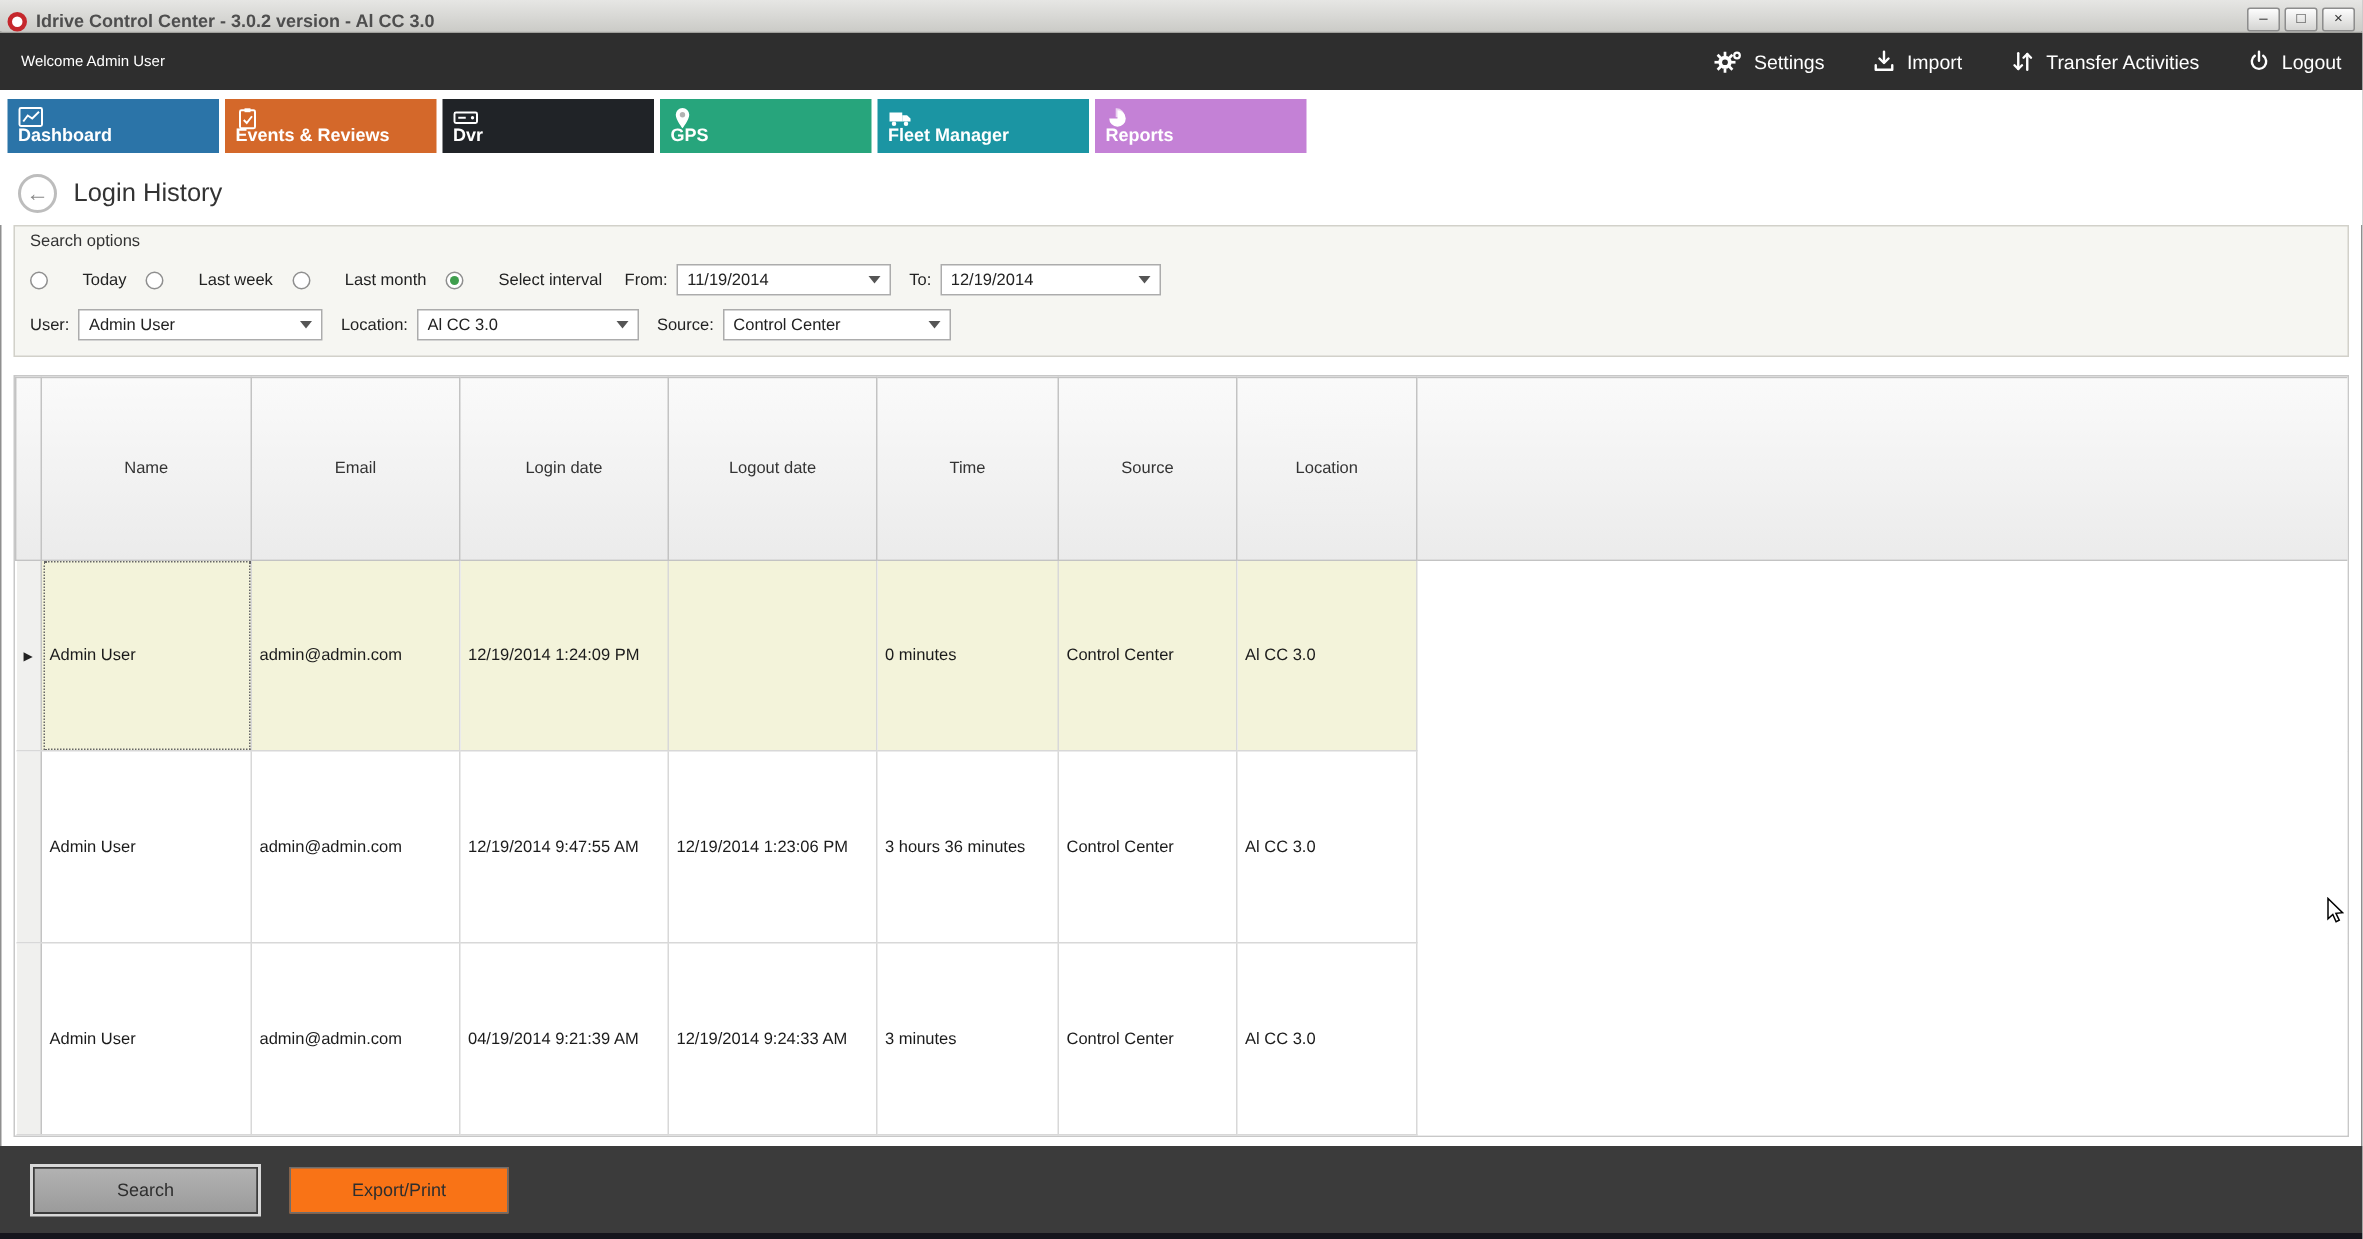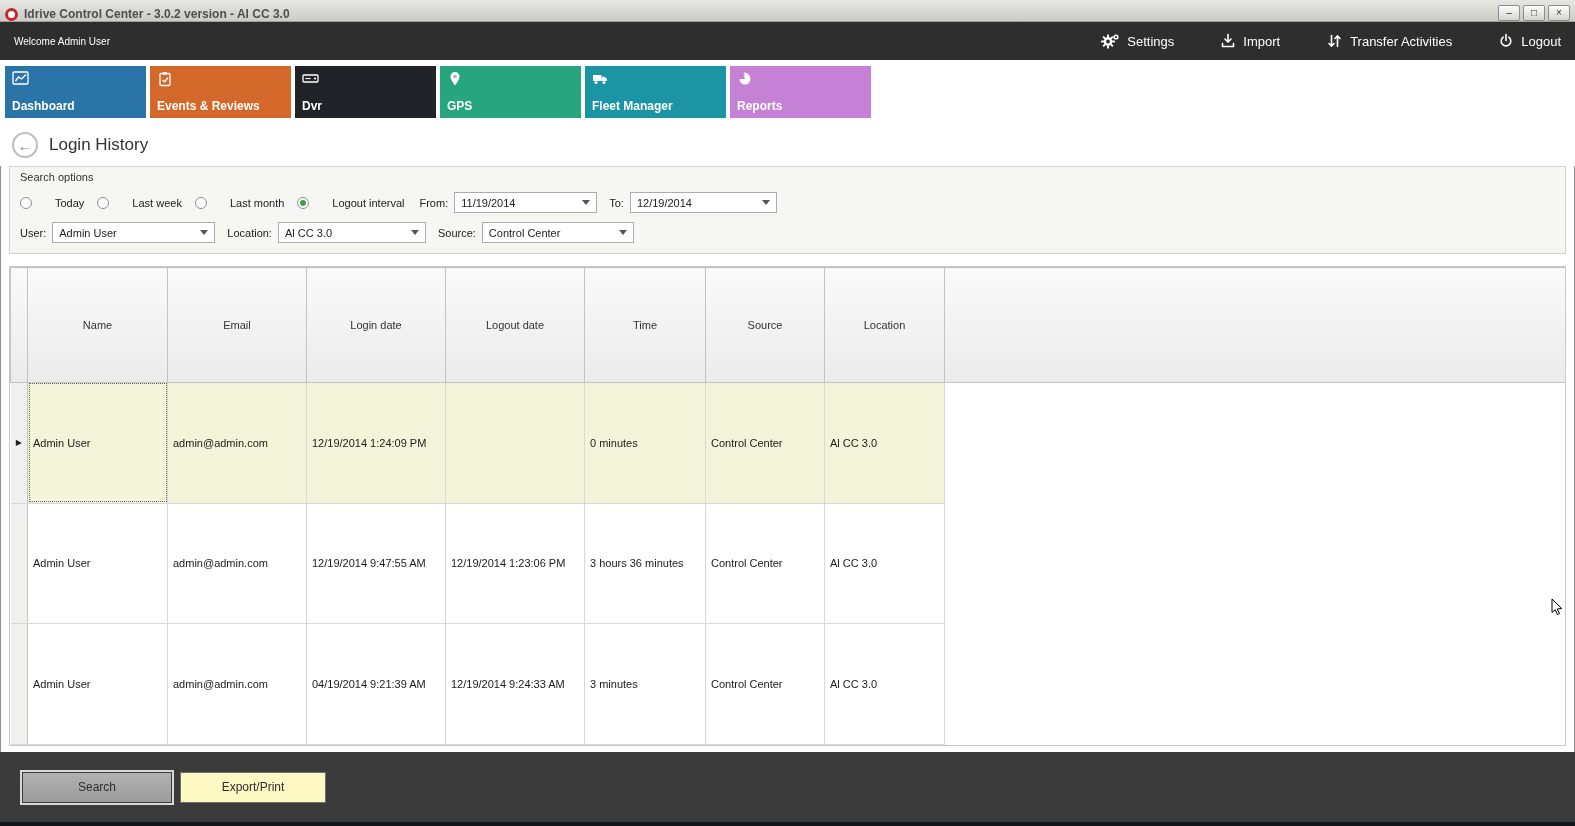--- a/index.html
+++ b/index.html
@@ -12,27 +12,27 @@
             padding:0 5px;border-bottom:1px solid #a0a09c;flex:0 0 auto}
   .logo{width:13px;height:13px;border-radius:50%;border:3px solid #c5272c;background:#fff;flex:0 0 auto}
   .titlebar-title{font-weight:bold;color:#4e4e4e;font-size:12px;margin-left:6px;flex:1;white-space:nowrap}
   .win-btn{width:22px;height:16px;margin-left:3px;background:linear-gradient(#fdfdfd,#d4d4d2);
            border:1px solid #8d8d8d;border-radius:2px;font-size:10px;line-height:13px;text-align:center;
            color:#333;cursor:pointer;user-select:none}
 
   
   .navbar{height:38px;background:#2e2e2e;display:flex;align-items:center;color:#fff;padding:0 14px;flex:0 0 auto}
   .welcome{font-size:10px}
-  .nav-actions{margin-left:auto;display:flex;align-items:center;gap:46px}
+  .nav-actions{margin-left:auto;display:flex;align-items:center;gap:32px}
   .nav-item{display:flex;align-items:center;gap:7px;font-size:13px;cursor:pointer;white-space:nowrap}
   .nav-item svg{display:block}
 
   
   .tiles{background:#fff;padding:6px 0 6px 5px;display:flex;gap:4px;flex:0 0 auto}
-  .tile{width:141px;height:52px;position:relative;color:#fff;padding:5px 7px;cursor:pointer;overflow:hidden}
+  .tile{width:141px;height:36px;position:relative;color:#fff;padding:5px 7px;cursor:pointer;overflow:hidden}
   .tile-icon{position:absolute;top:5px;left:7px}
   .tile-label{position:absolute;left:7px;bottom:5px;font-weight:bold;font-size:12px;white-space:nowrap}
 
   
   .page-header{display:flex;align-items:center;gap:11px;padding:8px 12px;background:#fff;flex:0 0 auto}
   .back-btn{width:26px;height:26px;border-radius:50%;border:2px solid #bdbdbd;color:#8a8a8a;background:#fff;
             display:flex;align-items:center;justify-content:center;font-size:15px;cursor:pointer;user-select:none}
   .page-title{font-size:17px;color:#333}
 
   
@@ -66,25 +66,25 @@
 
   
   .navigator{height:18px;display:flex;align-items:center;padding-left:7px;gap:9px;border-top:1px solid #e2e2e2;
              font-size:10px;color:#666;flex:0 0 auto}
   .nav-btn{cursor:pointer;user-select:none;letter-spacing:-1px}
   .record-label{font-size:11px;color:#222;margin:0 3px;letter-spacing:0}
   .hscroll{flex:1;height:15px;margin-left:8px;background:#f2f2f2;display:flex;align-items:center;
            justify-content:space-between;padding:0 4px;color:#9a9a9a;font-size:8px;cursor:pointer}
 
   
-  .footer{height:70px;background:#3b3b3b;display:flex;align-items:center;padding-left:22px;gap:8px;flex:0 0 auto}
+  .footer{height:58px;background:#3b3b3b;display:flex;align-items:center;padding-left:22px;gap:21px;flex:0 0 auto}
   .btn{height:31px;display:flex;align-items:center;justify-content:center;font-size:12px;color:#2e2e2e;
        background:linear-gradient(#b2b2b2,#9b9b9b);border:1px solid #6e6e6e;cursor:pointer;user-select:none}
   .btn-search{width:150px;box-shadow:0 0 0 2px #d8d8d8;border:1px solid #3c3c3c}
-  .btn-export{width:146px;background:#fef9c3}
+  .btn-export{width:146px;background:#f97316}
   .frame-bottom{height:4px;background:#15151c;flex:0 0 auto}
 
   .cursor{position:absolute;left:1551px;top:598px;pointer-events:none}
 </style>
 </head>
 <body>
 
 <div class="titlebar">
   <span class="logo"></span>
   <span class="titlebar-title">Idrive Control Center - 3.0.2 version - Al CC 3.0</span>
@@ -227,21 +227,21 @@
     <span class="radio-wrap">
       <span class="radio"></span>
       <span>Last week</span>
     </span>
     <span class="radio-wrap">
       <span class="radio"></span>
       <span>Last month</span>
     </span>
     <span class="radio-wrap">
       <span class="radio checked"></span>
-      <span>Logout interval</span>
+      <span>Select interval</span>
     </span>
 
     <span class="field-label">From:</span>
     <div class="combo" style="width:143px">
       <span class="combo-value">11/19/2014</span>
       <span class="combo-arrow"></span>
     </div>
     <span class="gap10"></span>
     <span class="field-label">To:</span>
     <div class="combo" style="width:147px">

